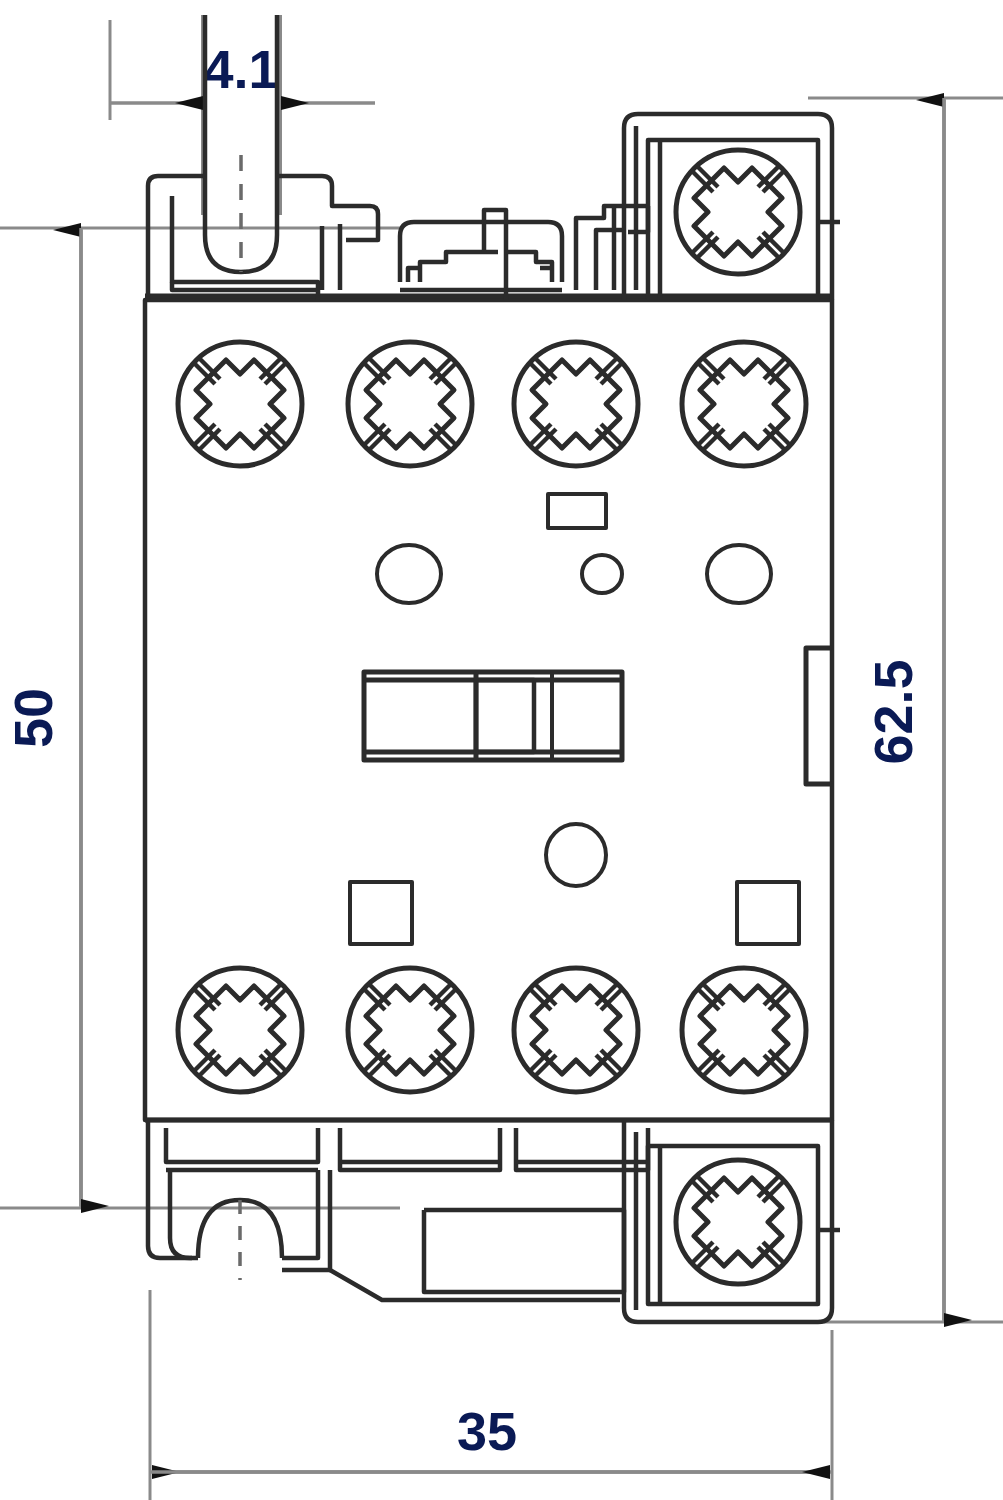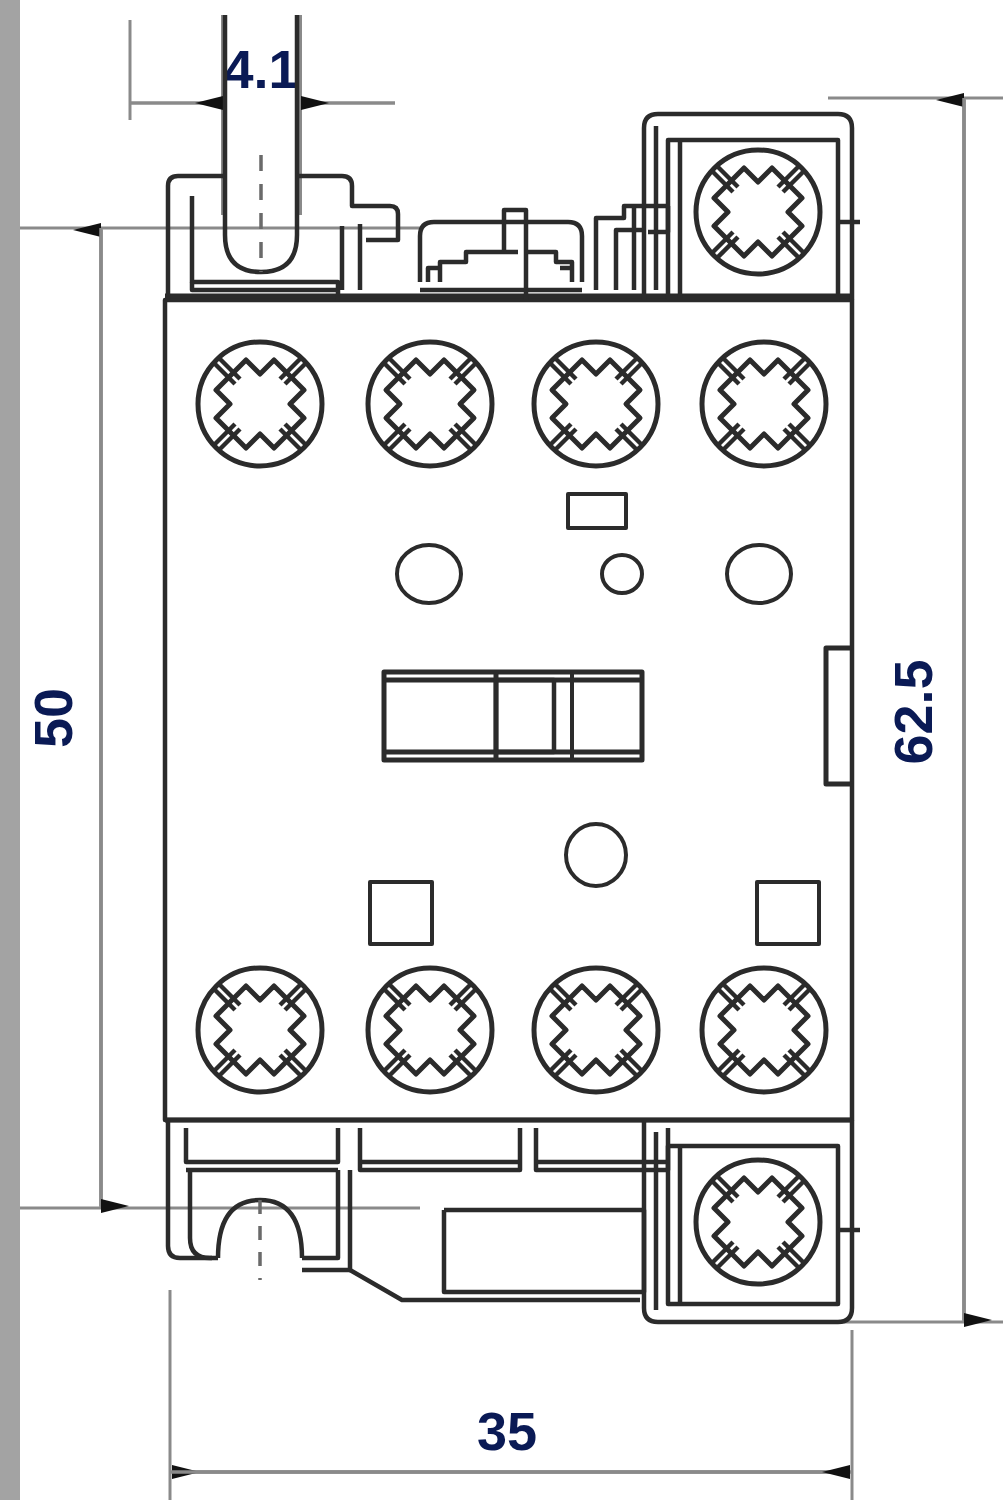--- a/index.html
+++ b/index.html
@@ -10,22 +10,21 @@
   body {
     width: 1003px;
     height: 1500px;
     overflow: hidden;
     font-family: "Liberation Sans", sans-serif;
   }
   #drawing-root {
     position: relative;
     width: 815px;
     height: 1500px;
-    background: #a3a3a3;
-    padding-left: 20px;
+    background: #22c55e;
   }
   svg#drawing-svg {
     display: block;
     width: 1003px;
     height: 1500px;
   }
   .dim-text {
     font-family: "Liberation Sans", sans-serif;
     font-weight: bold;
     fill: #0a1a55;

